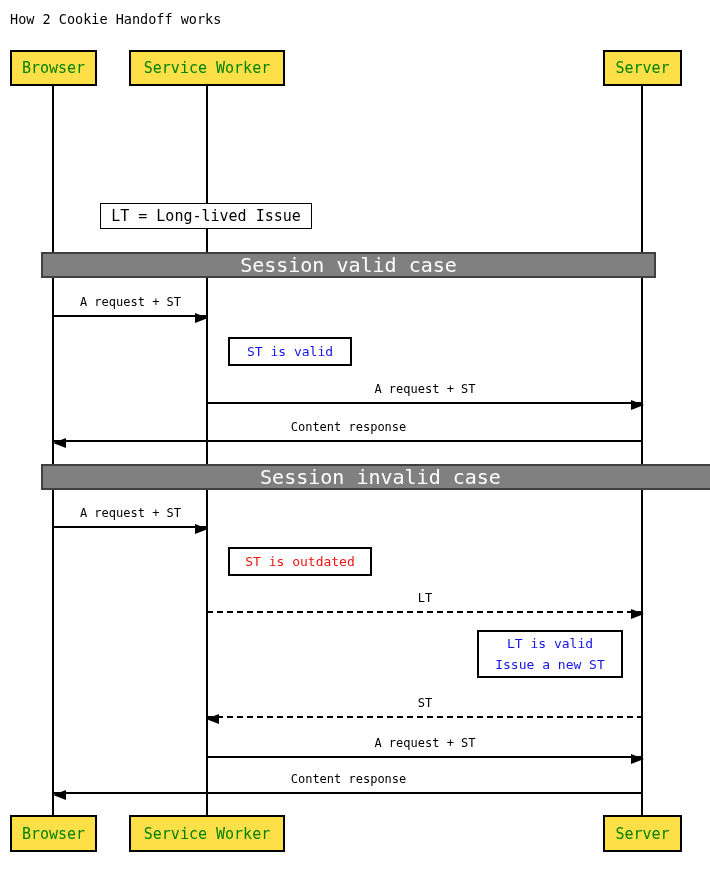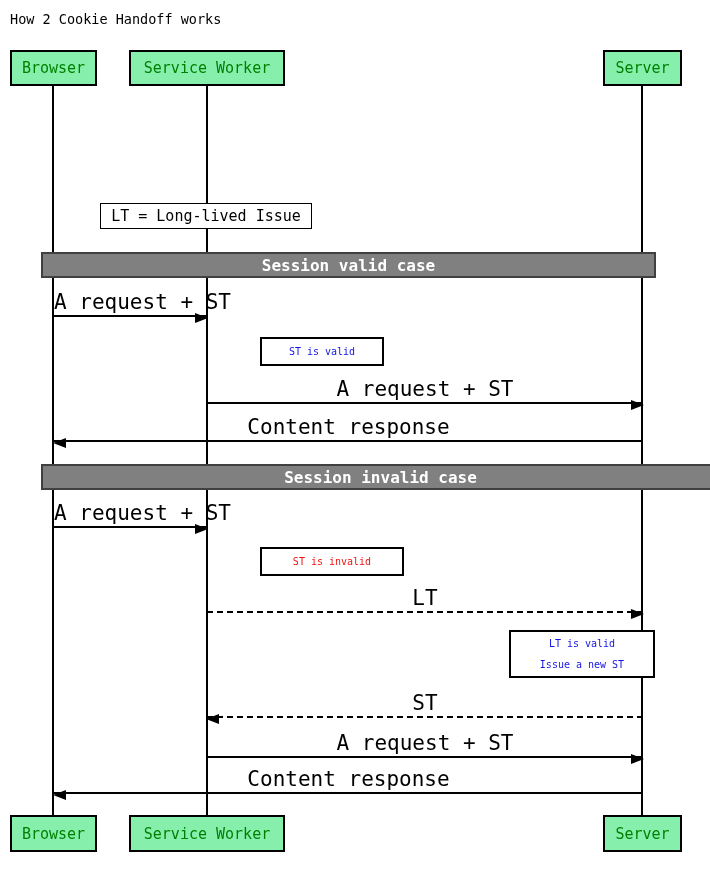--- a/index.html
+++ b/index.html
@@ -15,21 +15,21 @@
   .title {
     position: absolute;
     font-size: 13.5px;
     font-weight: normal;
     color: #000000;
     white-space: nowrap;
   }
   .actor {
     position: absolute;
     border: 2.5px solid #000000;
-    background: #86efac;
+    background: #fde047;
     color: var(--actor-text, #008000);
     font-size: 15px;
     display: flex;
     align-items: center;
     justify-content: center;
     box-sizing: border-box;
     white-space: nowrap;
     z-index: 4;
   }
   .lifeline {
@@ -47,52 +47,51 @@
     align-items: center;
     justify-content: center;
     box-sizing: border-box;
     white-space: nowrap;
     z-index: 3;
   }
   .state-note {
     position: absolute;
     border: 2px solid #000000;
     background: #ffffff;
-    font-size: 10px;
+    font-size: 13px;
     display: flex;
     flex-direction: column;
     align-items: center;
     justify-content: center;
     box-sizing: border-box;
     white-space: nowrap;
     line-height: 21px;
     z-index: 3;
-    margin-left: 32px;
   }
   .state-note.info { color: var(--info-note-text, #1414e6); }
   .state-note.warn { color: var(--warn-note-text, #f01414); }
   .bar {
     position: absolute;
     background: var(--section-bar-fill, #808080);
     border: 2px solid var(--section-bar-border, #404040);
     color: var(--section-bar-text, #ffffff);
-    font-size: 16px;
-    font-weight: bold;
+    font-size: 20px;
+    font-weight: normal;
     display: flex;
     align-items: center;
     justify-content: center;
     box-sizing: border-box;
     white-space: nowrap;
     z-index: 3;
   }
   .msg-label {
     position: absolute;
     height: 20px;
     line-height: 20px;
-    font-size: 21px;
+    font-size: 12px;
     text-align: center;
     white-space: nowrap;
     z-index: 2;
   }
   .arrow {
     position: absolute;
     height: 0;
     border-top: 2px solid #000000;
     z-index: 2;
   }
@@ -144,21 +143,21 @@
     <span class="head left"></span>
   </div>
 
   <div class="bar" style="left:41px; top:464px; width:679px; height:26px;">Session invalid case</div>
 
   <div class="msg-label" style="left:54px; top:503px; width:153px;">A request + ST</div>
   <div class="arrow" style="left:54px; top:526px; width:153px;">
     <span class="head right"></span>
   </div>
 
-  <div class="state-note warn" style="left:228px; top:547px; width:144px; height:29px;">ST is invalid</div>
+  <div class="state-note warn" style="left:228px; top:547px; width:144px; height:29px;">ST is outdated</div>
 
   <div class="msg-label" style="left:207px; top:588px; width:436px;">LT</div>
   <div class="arrow dashed" style="left:207px; top:611px; width:436px;">
     <span class="head right"></span>
   </div>
 
   <div class="state-note info" style="left:477px; top:630px; width:146px; height:48px;">
     <div>LT is valid</div>
     <div>Issue a new ST</div>
   </div>

